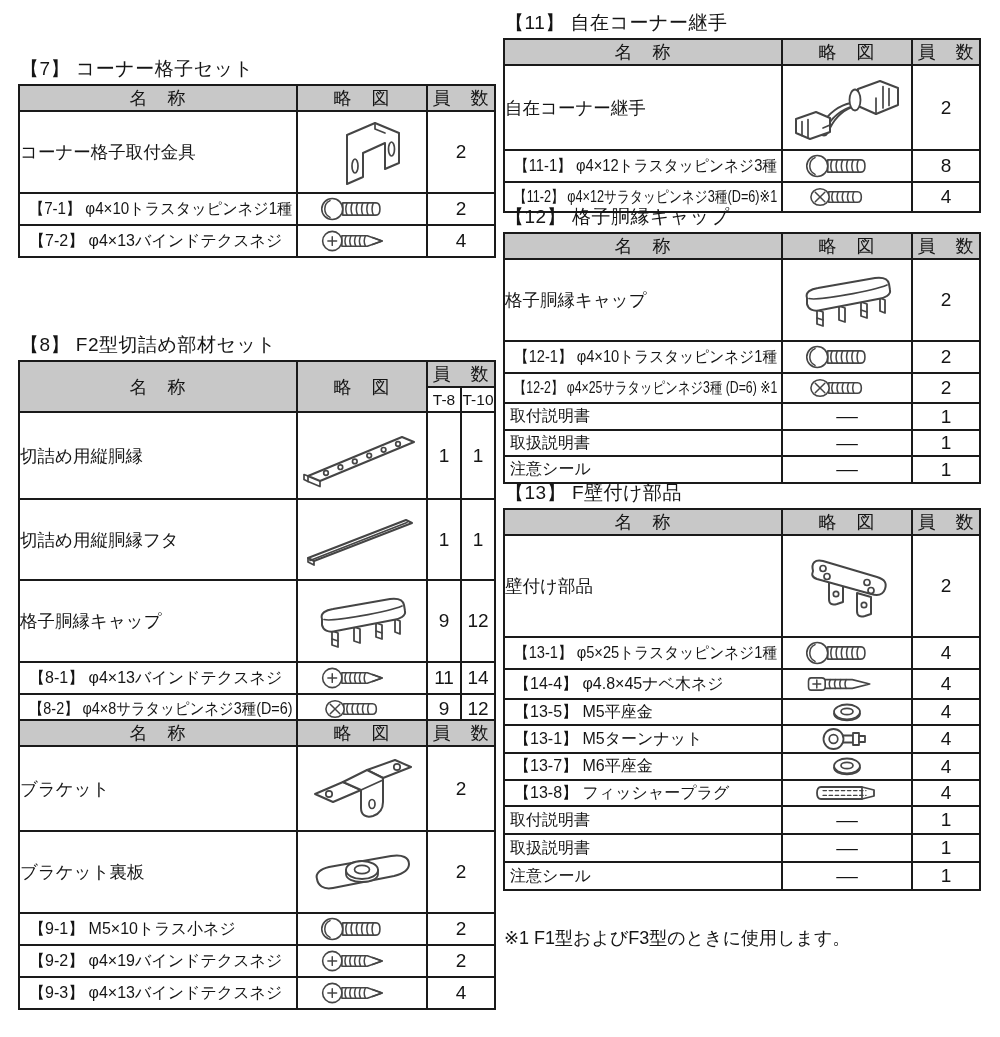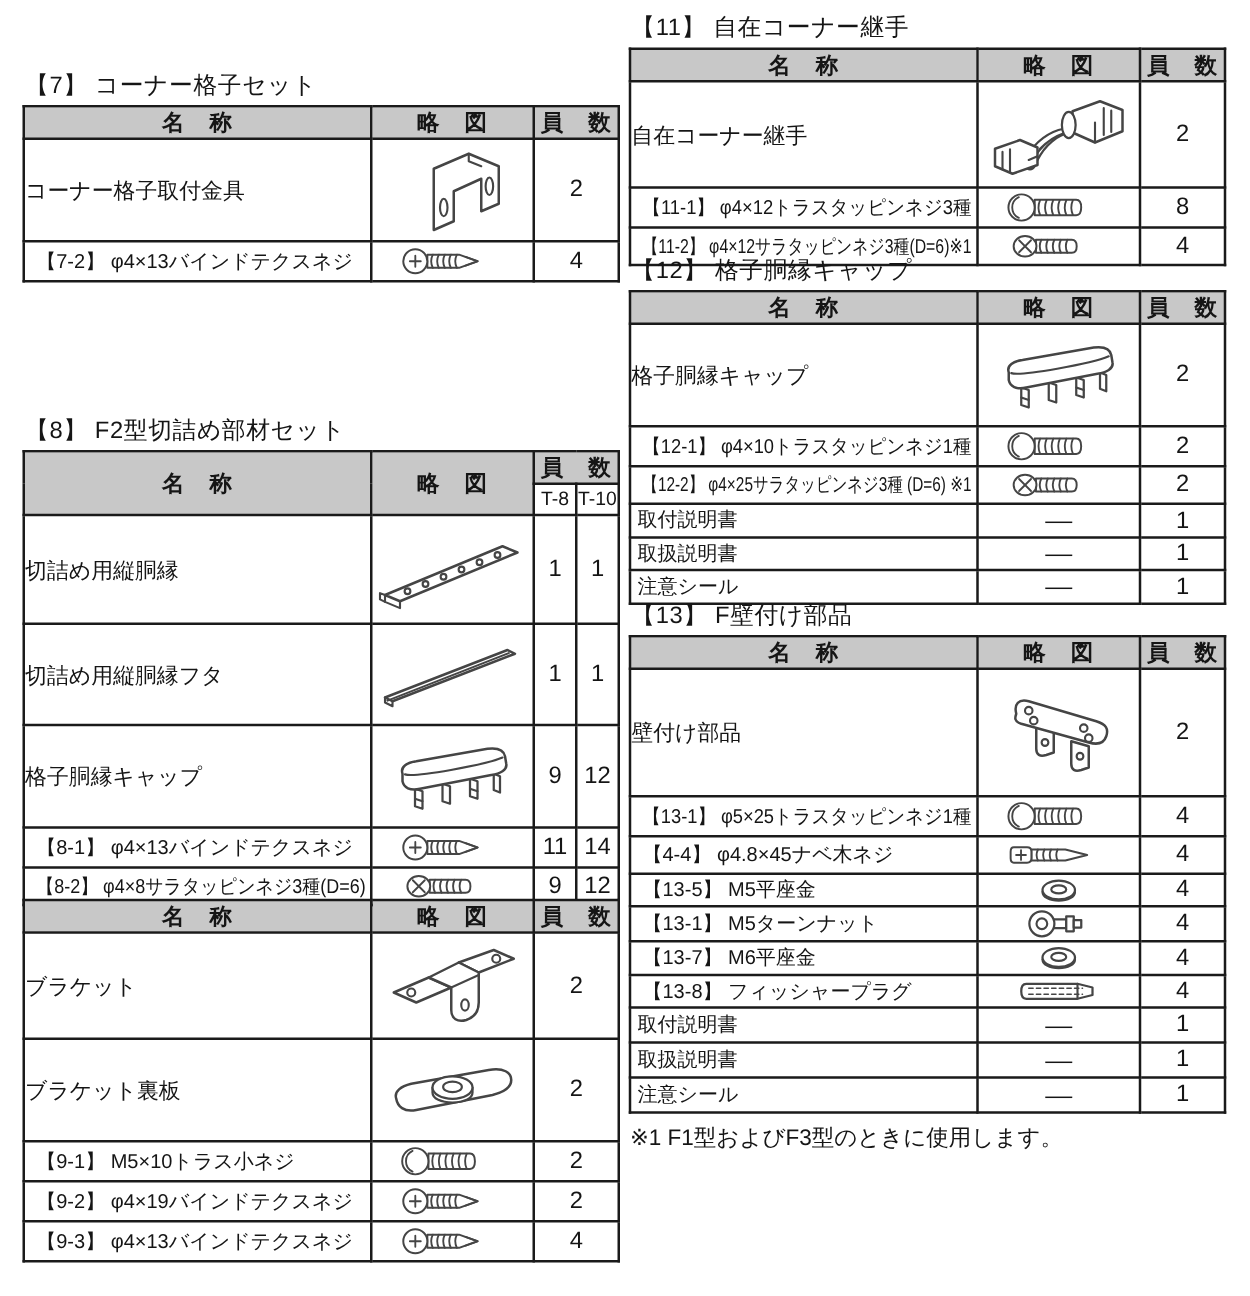--- a/index.html
+++ b/index.html
@@ -17,38 +17,38 @@
     font-size:19px;font-weight:500;letter-spacing:0.5px;white-space:nowrap;
   }
   table.parts{
     border-collapse:collapse;table-layout:fixed;width:476px;
     border:2.5px solid #1a1a1a;
   }
   table.parts th,table.parts td{
     border:2px solid #1a1a1a;padding:0;overflow:hidden;vertical-align:middle;
   }
   th.hd{
-    background:#c8c8c8;font-size:18px;font-weight:700;text-align:center;
+    background:#c8c8c8;font-size:18px;font-weight:400;text-align:center;
     letter-spacing:1px;
   }
   th.sub{
     background:#ffffff;font-size:15.5px;font-weight:500;text-align:center;
     letter-spacing:0;
   }
   td.name{text-align:left;padding:0 3px 0 5px;font-size:17.5px;}
   tr.small td.name{font-size:16px;padding-left:9px;margin-top:44px;}
   td.name .fitname{
     display:inline-block;white-space:nowrap;transform-origin:left center;
   }
   td.diag{text-align:center;}
   td.diag svg{display:block;margin:0 auto;}
   td.qty{text-align:center;font-size:19px;letter-spacing:0;}
   .dash{font-size:18px;display:inline-block;transform:scaleX(1.2);}
   .footnote{
-    position:absolute;left:1px;top:898px;font-size:18px;font-weight:500;
+    position:absolute;left:1px;top:926px;font-size:18px;font-weight:500;
     white-space:nowrap;
   }
   .sym{stroke:#454545;fill:#ffffff;stroke-width:2;stroke-linejoin:round;stroke-linecap:round;}
   .sym-thin{stroke:#454545;fill:none;stroke-width:1.7;stroke-linejoin:round;stroke-linecap:round;}
   .sym-fill{stroke:#454545;fill:#ffffff;stroke-width:1.8;stroke-linejoin:round;stroke-linecap:round;}
 </style>
 </head>
 <body>
 
 <svg width="0" height="0" style="position:absolute" aria-hidden="true">
@@ -194,20 +194,29 @@
               <th class="hd">略　図</th>
               <th class="hd">員　数</th>
             </tr>
           </thead>
           <tbody>
             <tr class="big" style="height:82px">
               <td class="name"><span class="fitname">コーナー格子取付金具</span></td>
               <td class="diag">
                 <svg width="86" height="70">
                   <use href="#ic-u-bracket"></use>
+                </svg>
+              </td>
+              <td class="qty">2</td>
+            </tr>
+            <tr class="small" style="height:25px">
+              <td class="name"><span class="fitname" style="transform: scaleX(0.946);">【7-1】 φ4×10トラスタッピンネジ1種</span></td>
+              <td class="diag">
+                <svg width="84" height="30">
+                  <use href="#ic-truss-screw"></use>
                 </svg>
               </td>
               <td class="qty">2</td>
             </tr>
             <tr class="small" style="height:24px">
               <td class="name"><span class="fitname">【7-2】 φ4×13バインドテクスネジ</span></td>
               <td class="diag">
                 <svg width="84" height="30">
                   <use href="#ic-bind-screw"></use>
                 </svg>
@@ -492,21 +501,21 @@
             <tr class="small" style="height:28px">
               <td class="name"><span class="fitname" style="transform: scaleX(0.916);">【13-1】 φ5×25トラスタッピンネジ1種</span></td>
               <td class="diag">
                 <svg width="84" height="30">
                   <use href="#ic-truss-screw"></use>
                 </svg>
               </td>
               <td class="qty">4</td>
             </tr>
             <tr class="small" style="height:27px">
-              <td class="name"><span class="fitname">【4-4】 φ4.8×45ナベ木ネジ</span></td>
+              <td class="name"><span class="fitname">【14-4】 φ4.8×45ナベ木ネジ</span></td>
               <td class="diag">
                 <svg width="84" height="28">
                   <use href="#ic-pan-screw"></use>
                 </svg>
               </td>
               <td class="qty">4</td>
             </tr>
             <tr class="small" style="height:26px">
               <td class="name"><span class="fitname">【13-5】 M5平座金</span></td>
               <td class="diag">

